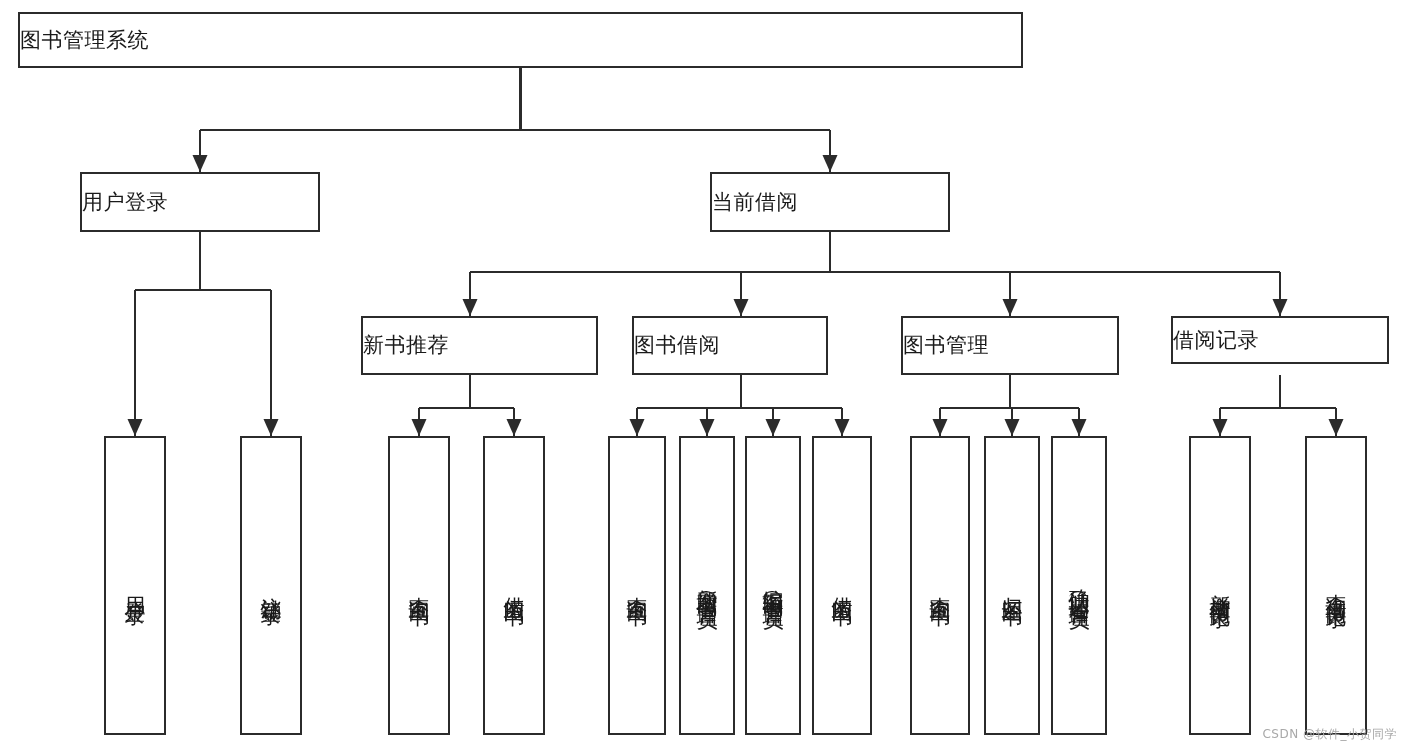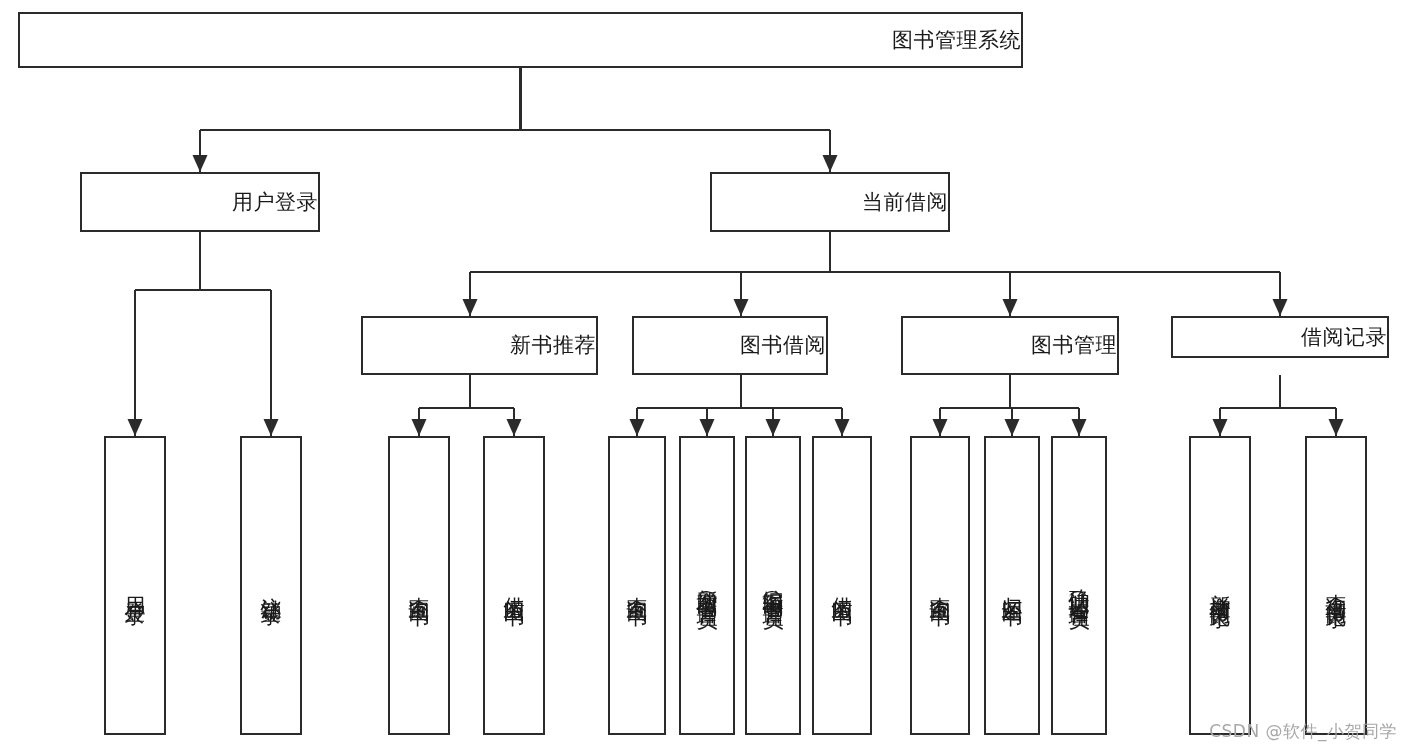--- a/index.html
+++ b/index.html
@@ -24,21 +24,21 @@
     width: 1405px;
     height: 747px;
   }
   .node {
     position: absolute;
     box-sizing: border-box;
     background: #ffffff;
     border: 2px solid #2b2b2b;
     display: flex;
     align-items: center;
-    justify-content: flex-end;
+    justify-content: flex-start;
     overflow: hidden;
   }
   .node .label {
     color: #1a1a1a;
     text-align: center;
     line-height: 1.18;
     letter-spacing: 0.5px;
     white-space: nowrap;
   }
   .node.horizontal .label {
@@ -54,21 +54,21 @@
     font-size: 21px;
     line-height: 1.05;
     letter-spacing: 3px;
     white-space: normal;
     max-height: 100%;
   }
   #watermark {
     position: absolute;
     right: 8px;
     bottom: 4px;
-    font-size: 17px;
+    font-size: 12px;
     color: #a8a8a8;
     letter-spacing: 0.5px;
     white-space: nowrap;
     pointer-events: none;
   }
 </style>
 </head>
 <body>
 
 <div id="canvas">
@@ -138,21 +138,21 @@
       </div>
       <div class="node horizontal" style="left: 361px; top: 316px; width: 237px; height: 59px; border-color: rgb(43, 43, 43); background: rgb(255, 255, 255);">
         <div class="label" style="color: rgb(26, 26, 26);">新书推荐</div>
       </div>
       <div class="node horizontal" style="left: 632px; top: 316px; width: 196px; height: 59px; border-color: rgb(43, 43, 43); background: rgb(255, 255, 255);">
         <div class="label" style="color: rgb(26, 26, 26);">图书借阅</div>
       </div>
       <div class="node horizontal" style="left: 901px; top: 316px; width: 218px; height: 59px; border-color: rgb(43, 43, 43); background: rgb(255, 255, 255);">
         <div class="label" style="color: rgb(26, 26, 26);">图书管理</div>
       </div>
-      <div class="node horizontal" style="left: 1171px; top: 316px; width: 218px; height: 42px; border-color: rgb(43, 43, 43); background: rgb(255, 255, 255);">
+      <div class="node horizontal" style="left: 1171px; top: 316px; width: 218px; height: 48px; border-color: rgb(43, 43, 43); background: rgb(255, 255, 255);">
         <div class="label" style="color: rgb(26, 26, 26);">借阅记录</div>
       </div>
       <div class="node vertical" style="left: 104px; top: 436px; width: 62px; height: 299px; border-color: rgb(43, 43, 43); background: rgb(255, 255, 255);">
         <div class="label" style="color: rgb(26, 26, 26);">用户登录</div>
       </div>
       <div class="node vertical" style="left: 240px; top: 436px; width: 62px; height: 299px; border-color: rgb(43, 43, 43); background: rgb(255, 255, 255);">
         <div class="label" style="color: rgb(26, 26, 26);">注销登录</div>
       </div>
       <div class="node vertical" style="left: 388px; top: 436px; width: 62px; height: 299px; border-color: rgb(43, 43, 43); background: rgb(255, 255, 255);">
         <div class="label" style="color: rgb(26, 26, 26);">查询图书</div>

